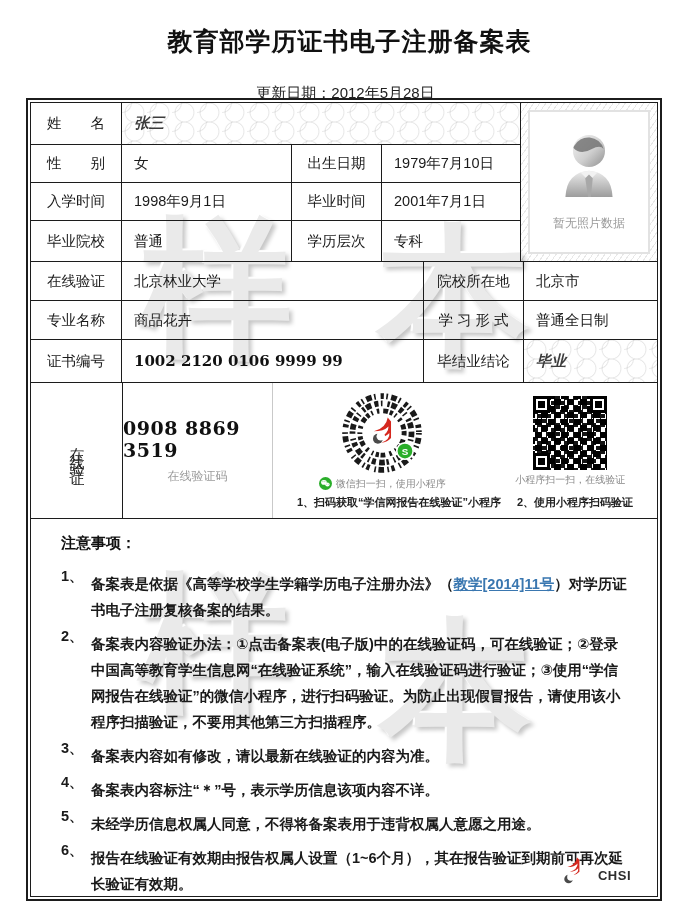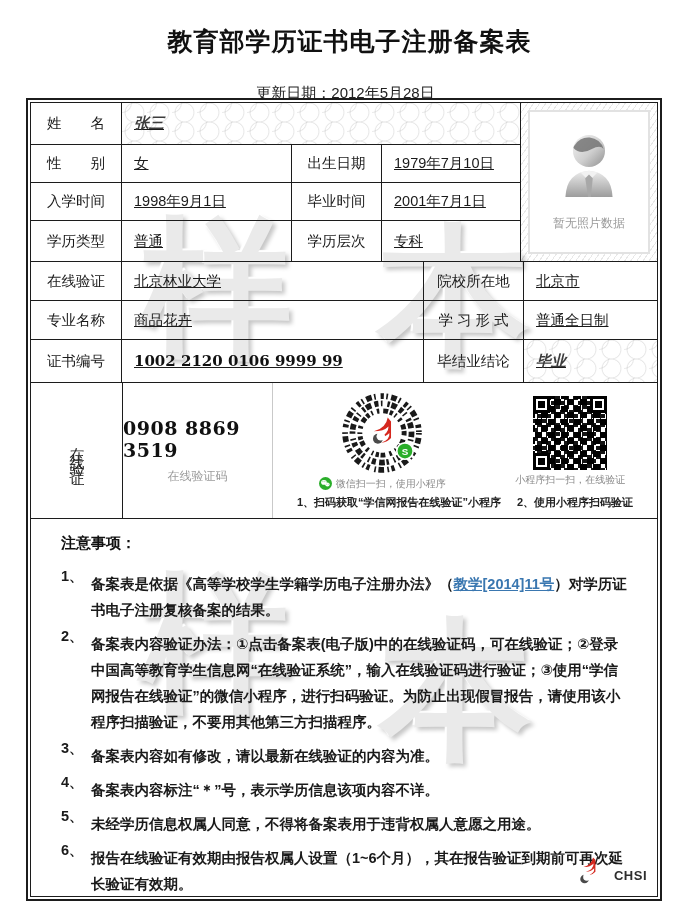--- a/index.html
+++ b/index.html
@@ -25,21 +25,21 @@
     user-select:none;pointer-events:none;}
   .wm1a{left:112px;top:112px;}
   .wm1b{left:350px;top:120px;}
   .wm2a{left:112px;top:468px;}
   .wm2b{left:352px;top:514px;}
 
   
   .row{display:flex;border-bottom:1px solid #1c1c1c;box-sizing:border-box;}
   .cell{display:flex;align-items:center;box-sizing:border-box;font-size:14.5px;}
   .lbl{width:91px;justify-content:center;border-right:1px solid #1c1c1c;flex:none;}
-  .val{padding-left:12px;text-decoration:underline;}
+  .val{padding-left:12px;}
   .br{border-right:1px solid #1c1c1c;}
 
   .sec-a{display:flex;height:159px;border-bottom:1px solid #1c1c1c;box-sizing:border-box;flex:none;}
   .sec-a-left{width:490px;border-right:1px solid #1c1c1c;box-sizing:border-box;
     display:flex;flex-direction:column;flex:none;}
   .row-name{height:42px;flex:none;}
   .row-a{height:38px;flex:none;}
   .row-a4{flex:1;border-bottom:none;}
   .val-a1{width:170px;flex:none;}
   .lbl2a{width:90px;flex:none;justify-content:center;}
@@ -95,21 +95,21 @@
   .fp.tl{top:0;left:0}.fp.tr{top:0;right:0}.fp.bl{bottom:0;left:0}
 
   
   .notes{flex:1;position:relative;padding:15px 28px 0 30px;box-sizing:border-box;}
   .notes-heading{font-weight:bold;font-size:15px;margin-bottom:10px;color:#111;}
   .note-item{display:flex;font-size:14.5px;font-weight:bold;line-height:26px;color:#1a1a1a;}
   .note-num{width:30px;flex:none;}
   .note-text{flex:1;margin-top:8px;}
   .note-link{color:#3a77b0;text-decoration:underline;cursor:pointer;}
 
-  .chsi{position:absolute;right:10px;bottom:13px;display:flex;align-items:flex-end;gap:15px;}
+  .chsi{position:absolute;right:26px;bottom:13px;display:flex;align-items:flex-end;gap:15px;}
   .chsi-text{font-weight:bold;font-size:13px;color:#2e2e2e;letter-spacing:.5px;padding-bottom:1px;}
 </style>
 </head>
 <body>
 
 <div class="title">教育部学历证书电子注册备案表</div>
 <div class="update-date">更新日期：2012年5月28日</div>
 
 <div class="doc">
 
@@ -134,21 +134,21 @@
           <div class="cell lbl2a br">出生日期</div>
           <div class="cell val flex1">1979年7月10日</div>
         </div>
         <div class="row row-a">
           <div class="cell lbl">入学时间</div>
           <div class="cell val val-a1 br">1998年9月1日</div>
           <div class="cell lbl2a br">毕业时间</div>
           <div class="cell val flex1">2001年7月1日</div>
         </div>
         <div class="row row-a row-a4">
-          <div class="cell lbl">学历类型</div>
+          <div class="cell lbl">毕业院校</div>
           <div class="cell val val-a1 br">普通</div>
           <div class="cell lbl2a br">学历层次</div>
           <div class="cell val flex1">专科</div>
         </div>
       </div>
       <div class="photo-cell">
         <div class="photo-box">
           <svg width="62" height="66" viewBox="0 0 62 70">
             <defs>
               <linearGradient id="hg" x1="0" y1="0" x2="1" y2="1">

